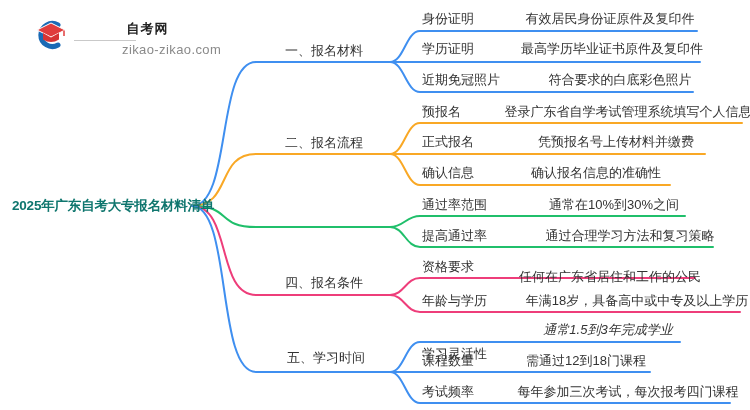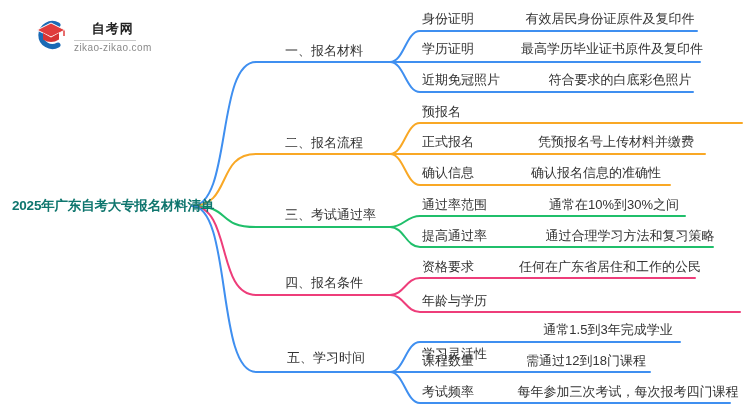--- a/index.html
+++ b/index.html
@@ -14,21 +14,21 @@
   .branch-label{color:#333;}
   .desc{transform:translateX(-50%);}
   .root{
     position:absolute;font-size:13.5px;line-height:17px;font-weight:bold;color:#0f766e;
     white-space:nowrap;letter-spacing:-0.2px;
   }
   .logo{position:absolute;left:30px;top:20px;display:flex;align-items:flex-start;}
   .logo-text{margin-left:4px;}
   .logo-name{font-size:13px;font-weight:bold;color:#222;letter-spacing:1px;text-align:center;}
   .logo-divider{height:1px;background:#c9c9c9;margin:2px 0 1px 0;width:62px;}
-  .logo-domain{font-size:10px;color:#8a8a8a;letter-spacing:0.4px;text-align:center;}
+  .logo-domain{font-size:13px;color:#8a8a8a;letter-spacing:0.4px;text-align:center;margin-left:48px;}
 </style>
 </head>
 <body>
 
 <div class="canvas">
 
   <svg class="links" viewBox="0 0 750 410" fill="none" stroke-linecap="round" stroke-linejoin="round">
 
     <path stroke="#3f8ff0" stroke-width="2" d="M192,206 C232,206 216,62 256,62 L390,62
          M390,62 C404,62 406,31 420,31 L697,31
@@ -65,46 +65,47 @@
       <div class="logo-name">自考网</div>
       <div class="logo-divider"></div>
       <div class="logo-domain">zikao-zikao.com</div>
     </div>
   </div>
 
   <div class="root" style="left:12px;top:197px;">2025年广东自考大专报名材料清单</div>
 
   <div class="node branch-label" style="left:285px;top:43px;">一、报名材料</div>
   <div class="node branch-label" style="left:285px;top:135px;">二、报名流程</div>
-  <div class="node branch-label" style="left:285px;top:207px;">三、考试通过率</div>
   <div class="node branch-label" style="left:285px;top:275px;">四、报名条件</div>
   <div class="node branch-label" style="left:287px;top:350px;">五、学习时间</div>
 
   <div class="node" style="left:422px;top:11px;">身份证明</div>
   <div class="node desc" style="left:610px;top:11px;">有效居民身份证原件及复印件</div>
   <div class="node" style="left:422px;top:41px;">学历证明</div>
   <div class="node desc" style="left:612px;top:41px;text-align:right;">最高学历毕业证书原件及复印件</div>
   <div class="node" style="left:422px;top:72px;">近期免冠照片</div>
   <div class="node desc" style="left:620px;top:72px;">符合要求的白底彩色照片</div>
 
   <div class="node" style="left:422px;top:104px;">预报名</div>
+  <div class="node desc" style="left:628px;top:104px;">登录广东省自学考试管理系统填写个人信息</div>
   <div class="node" style="left:422px;top:134px;">正式报名</div>
   <div class="node desc" style="left:616px;top:134px;">凭预报名号上传材料并缴费</div>
   <div class="node" style="left:422px;top:165px;">确认信息</div>
   <div class="node desc" style="left:596px;top:165px;">确认报名信息的准确性</div>
 
   <div class="node" style="left:422px;top:197px;">通过率范围</div>
   <div class="node desc" style="left:614px;top:197px;text-align:center;">通常在10%到30%之间</div>
   <div class="node" style="left:422px;top:228px;">提高通过率</div>
   <div class="node desc" style="left:630px;top:228px;">通过合理学习方法和复习策略</div>
 
   <div class="node" style="left:422px;top:259px;">资格要求</div>
-  <div class="node desc" style="left:610px;top:259px;text-align:center;">任何在广东省居住和工作的公民</div>
+  <div class="node desc" style="left:610px;top:269px;text-align:center;">任何在广东省居住和工作的公民</div>
   <div class="node" style="left:422px;top:293px;">年龄与学历</div>
+  <div class="node desc" style="left:637px;top:293px;">年满18岁，具备高中或中专及以上学历</div>
 
   <div class="node" style="left:422px;top:322px;margin-top:24px;">学习灵活性</div>
-  <div class="node desc" style="left:608px;top:322px;">通常1.5到3年完成学业</div>
+  <div class="node desc" style="left:608px;top:322px;font-style:italic;">通常1.5到3年完成学业</div>
   <div class="node" style="left:422px;top:353px;">课程数量</div>
   <div class="node desc" style="left:586px;top:353px;">需通过12到18门课程</div>
   <div class="node" style="left:422px;top:384px;">考试频率</div>
   <div class="node desc" style="left:628px;top:384px;">每年参加三次考试，每次报考四门课程</div>
 
 </div>
 
 </body></html>

